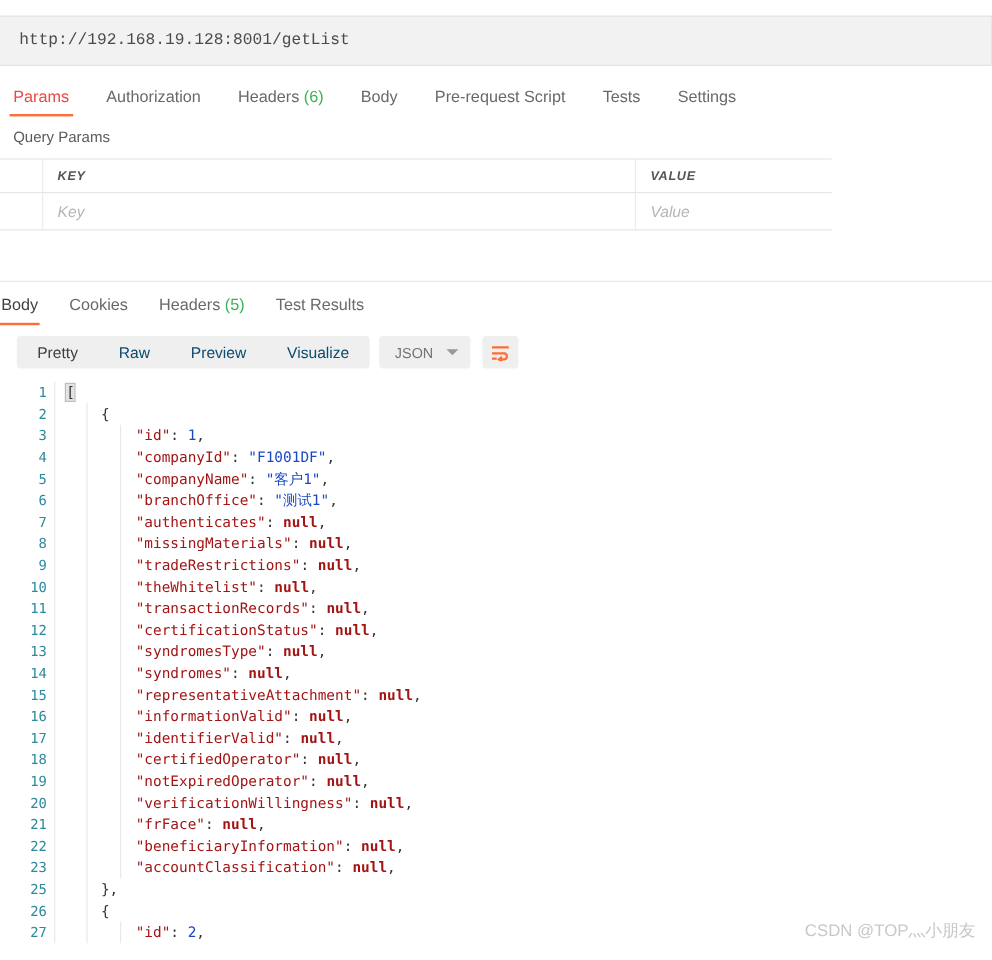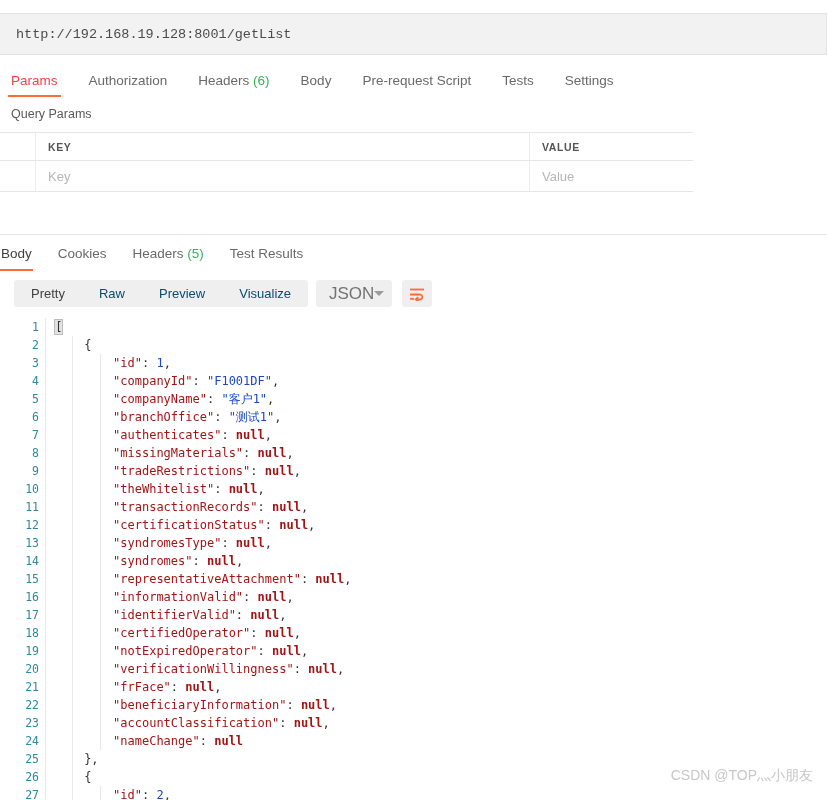--- a/index.html
+++ b/index.html
@@ -66,20 +66,21 @@
   .qp-title {
     position: absolute; left: 11px; top: 107px;
     font-size: 12.5px; color: #5a5a5a;
   }
 
   
   .ptable {
     position: absolute; left: 0; top: 132px;
     width: 693px;
     border-top: 1px solid #e6e6e6;
+    font-style: italic;
   }
   .prow { display: flex; height: 31px; border-bottom: 1px solid #e6e6e6; }
   .prow.headrow { height: 28px; }
   .pcheck { width: 36px; border-right: 1px solid #ececec; }
   .pkey  { width: 494px; border-right: 1px solid #ececec;
            display: flex; align-items: center; padding-left: 12px; }
   .pval  { flex: 1; display: flex; align-items: center; padding-left: 12px; }
   .hlabel { font-size: 10.5px; font-weight: bold; color: #555; letter-spacing: .6px; }
   .phold  { font-size: 13px; color: #b6b6b6; }
 
@@ -121,21 +122,21 @@
     font-size: 13px; color: #0c4a6e;
     padding: 0 17px; line-height: 27px;
   }
   .segbtn.active { color: #3f3f3f; }
   .fmt {
     margin-left: 8px; height: 27px; width: 76px;
     background: #efefef; border-radius: 3px;
     display: flex; align-items: center; justify-content: space-between;
     padding: 0 10px 0 13px;
   }
-  .fmt-label { font-size: 17px; color: #737373; }
+  .fmt-label { font-size: 12px; color: #737373; }
   .wrapbtn {
     margin-left: 10px; height: 27px; width: 30px;
     background: #efefef; border-radius: 3px;
     display: flex; align-items: center; justify-content: center;
   }
 
   
   .code {
     position: absolute; left: 0; top: 318px;
     width: 827px; height: 482px;
@@ -333,24 +334,20 @@
     </div>
     <div class="cline">
       <div class="lno">22</div>
       <div class="ctext"><span class="guide1"></span><span class="guide2"></span><span>         </span><span class="k">"beneficiaryInformation"</span><span class="p">: </span><span class="nul">null</span><span class="p">,</span></div>
     </div>
     <div class="cline">
       <div class="lno">23</div>
       <div class="ctext"><span class="guide1"></span><span class="guide2"></span><span>         </span><span class="k">"accountClassification"</span><span class="p">: </span><span class="nul">null</span><span class="p">,</span></div>
     </div>
     <div class="cline">
-      <div class="lno">24</div>
-      <div class="ctext"><span class="guide1"></span><span class="guide2"></span><span>         </span><span class="k">"nameChange"</span><span class="p">: </span><span class="nul">null</span></div>
-    </div>
-    <div class="cline">
       <div class="lno">25</div>
       <div class="ctext"><span class="guide1"></span><span>     </span><span class="p">},</span></div>
     </div>
     <div class="cline">
       <div class="lno">26</div>
       <div class="ctext"><span class="guide1"></span><span>     </span><span class="p">{</span></div>
     </div>
     <div class="cline">
       <div class="lno">27</div>
       <div class="ctext"><span class="guide1"></span><span class="guide2"></span><span>         </span><span class="k">"id"</span><span class="p">: </span><span class="n">2</span><span class="p">,</span></div>

